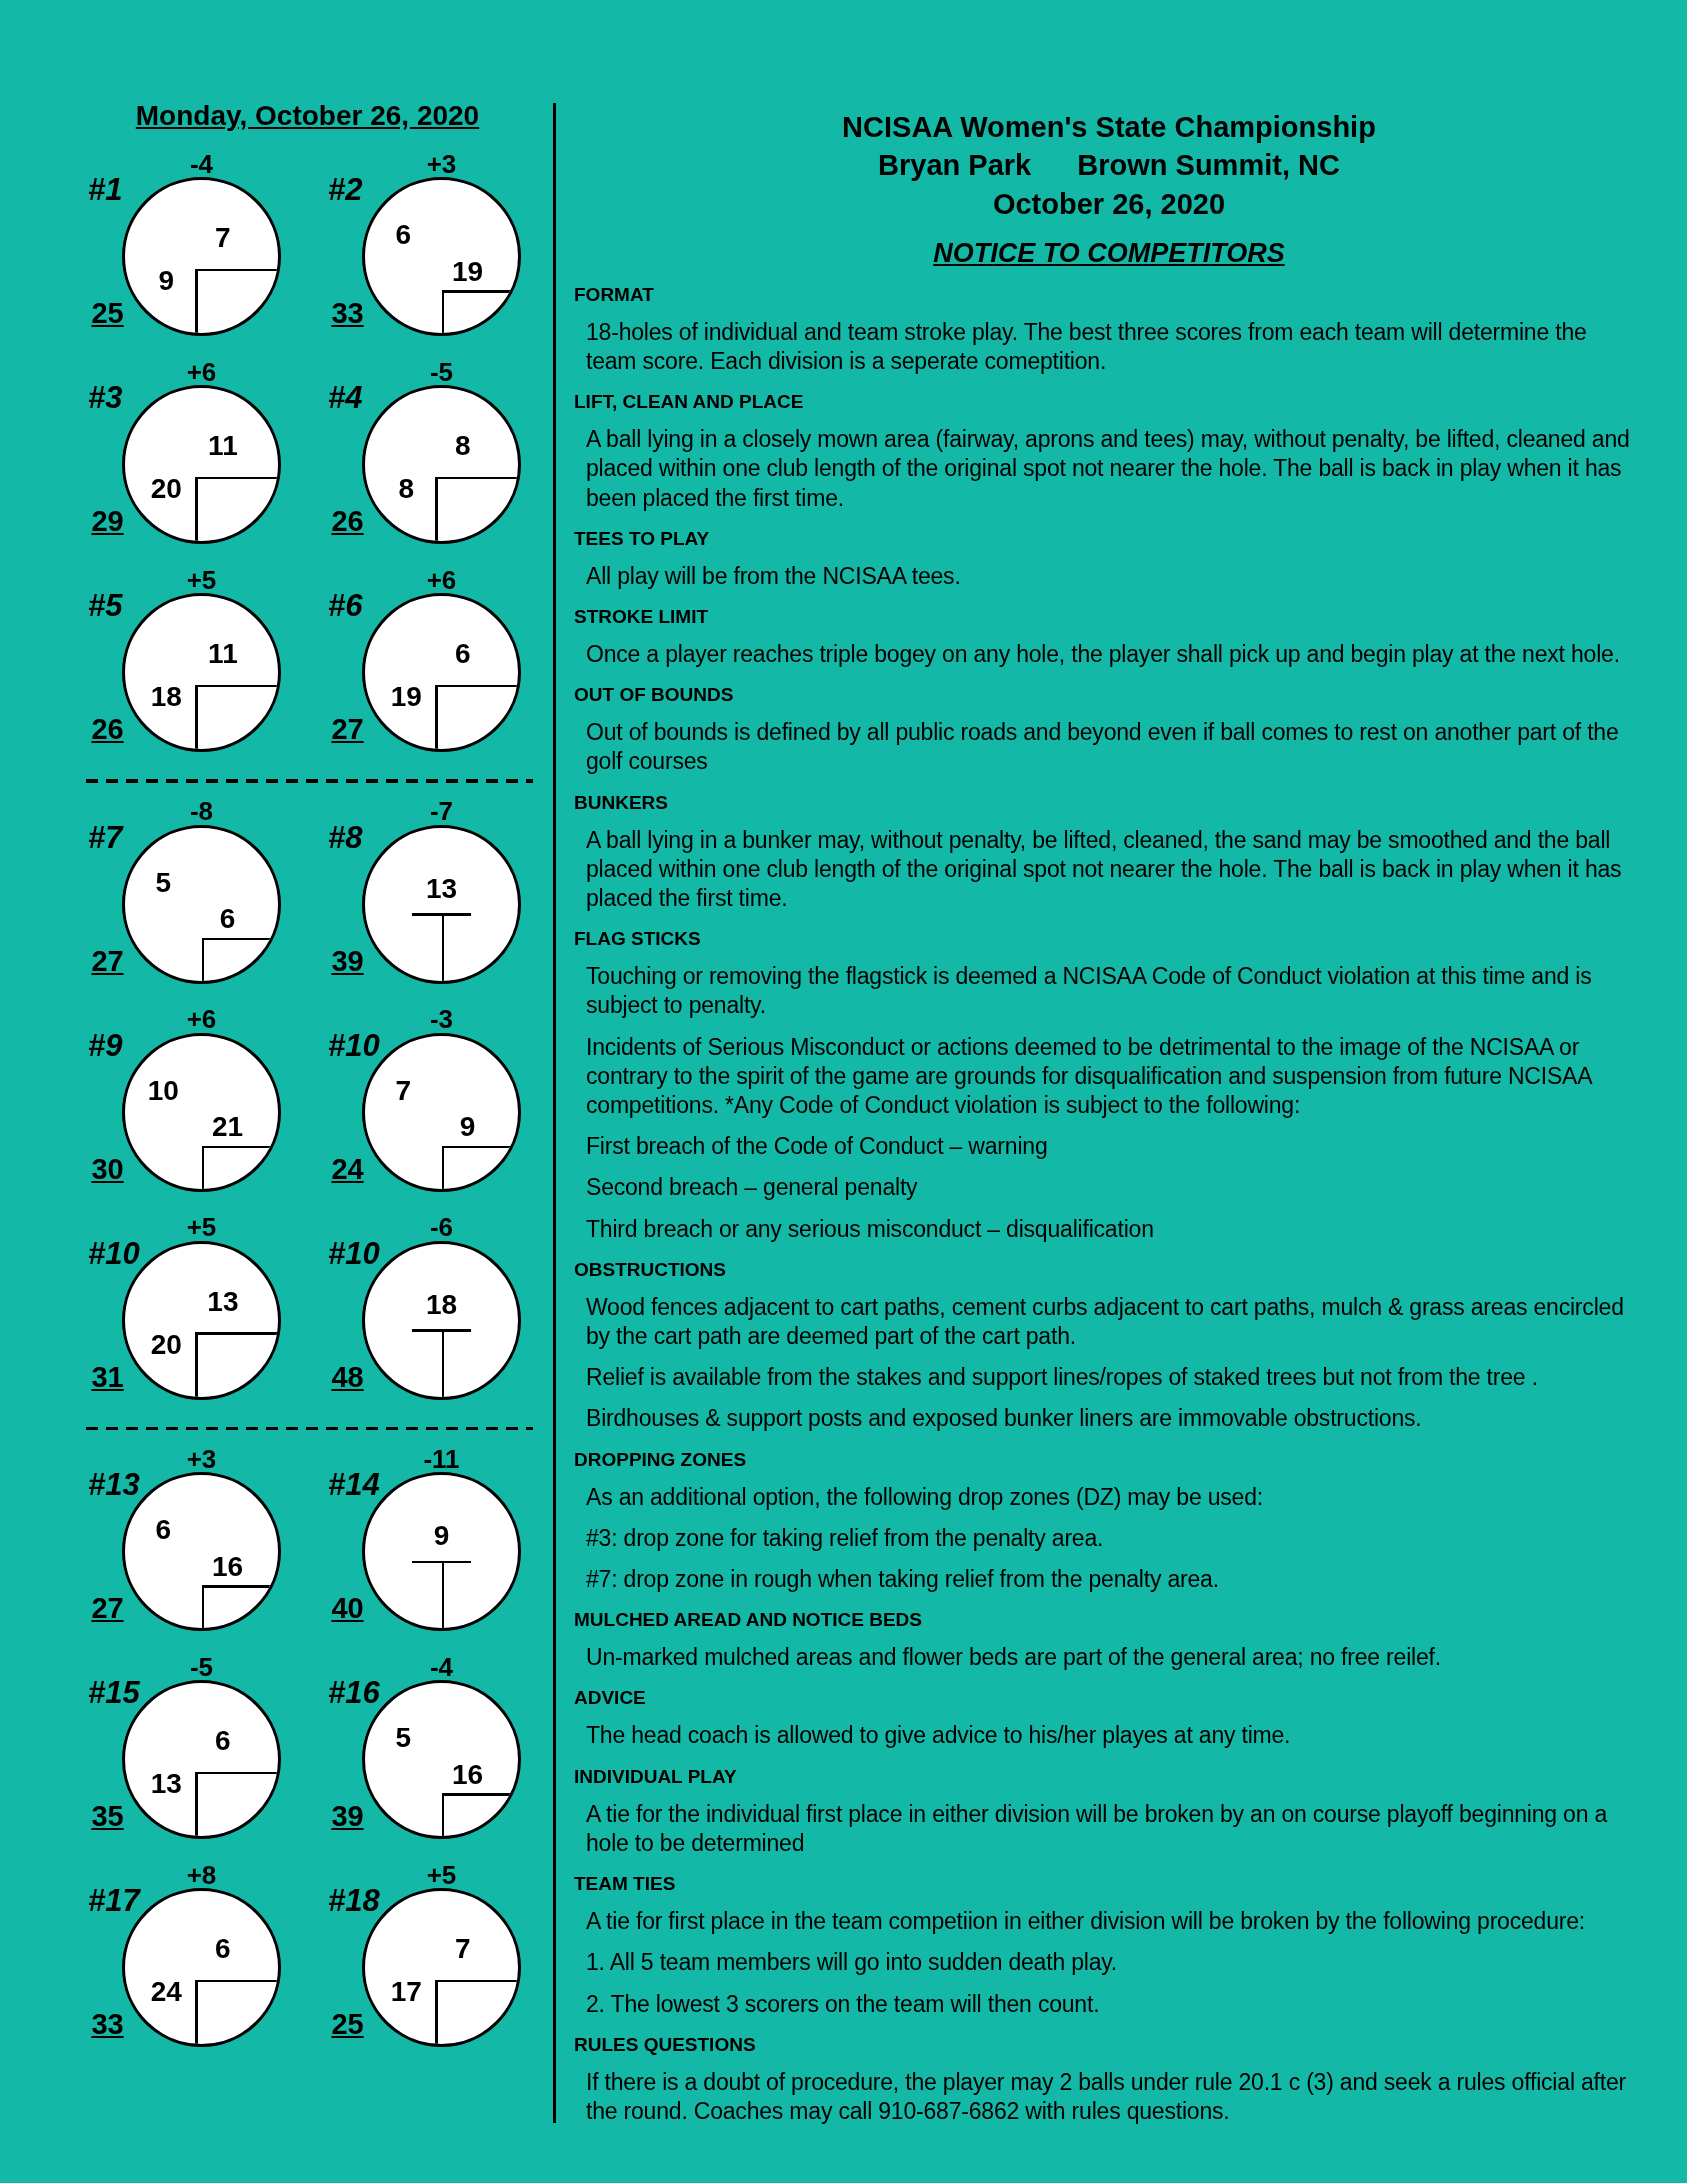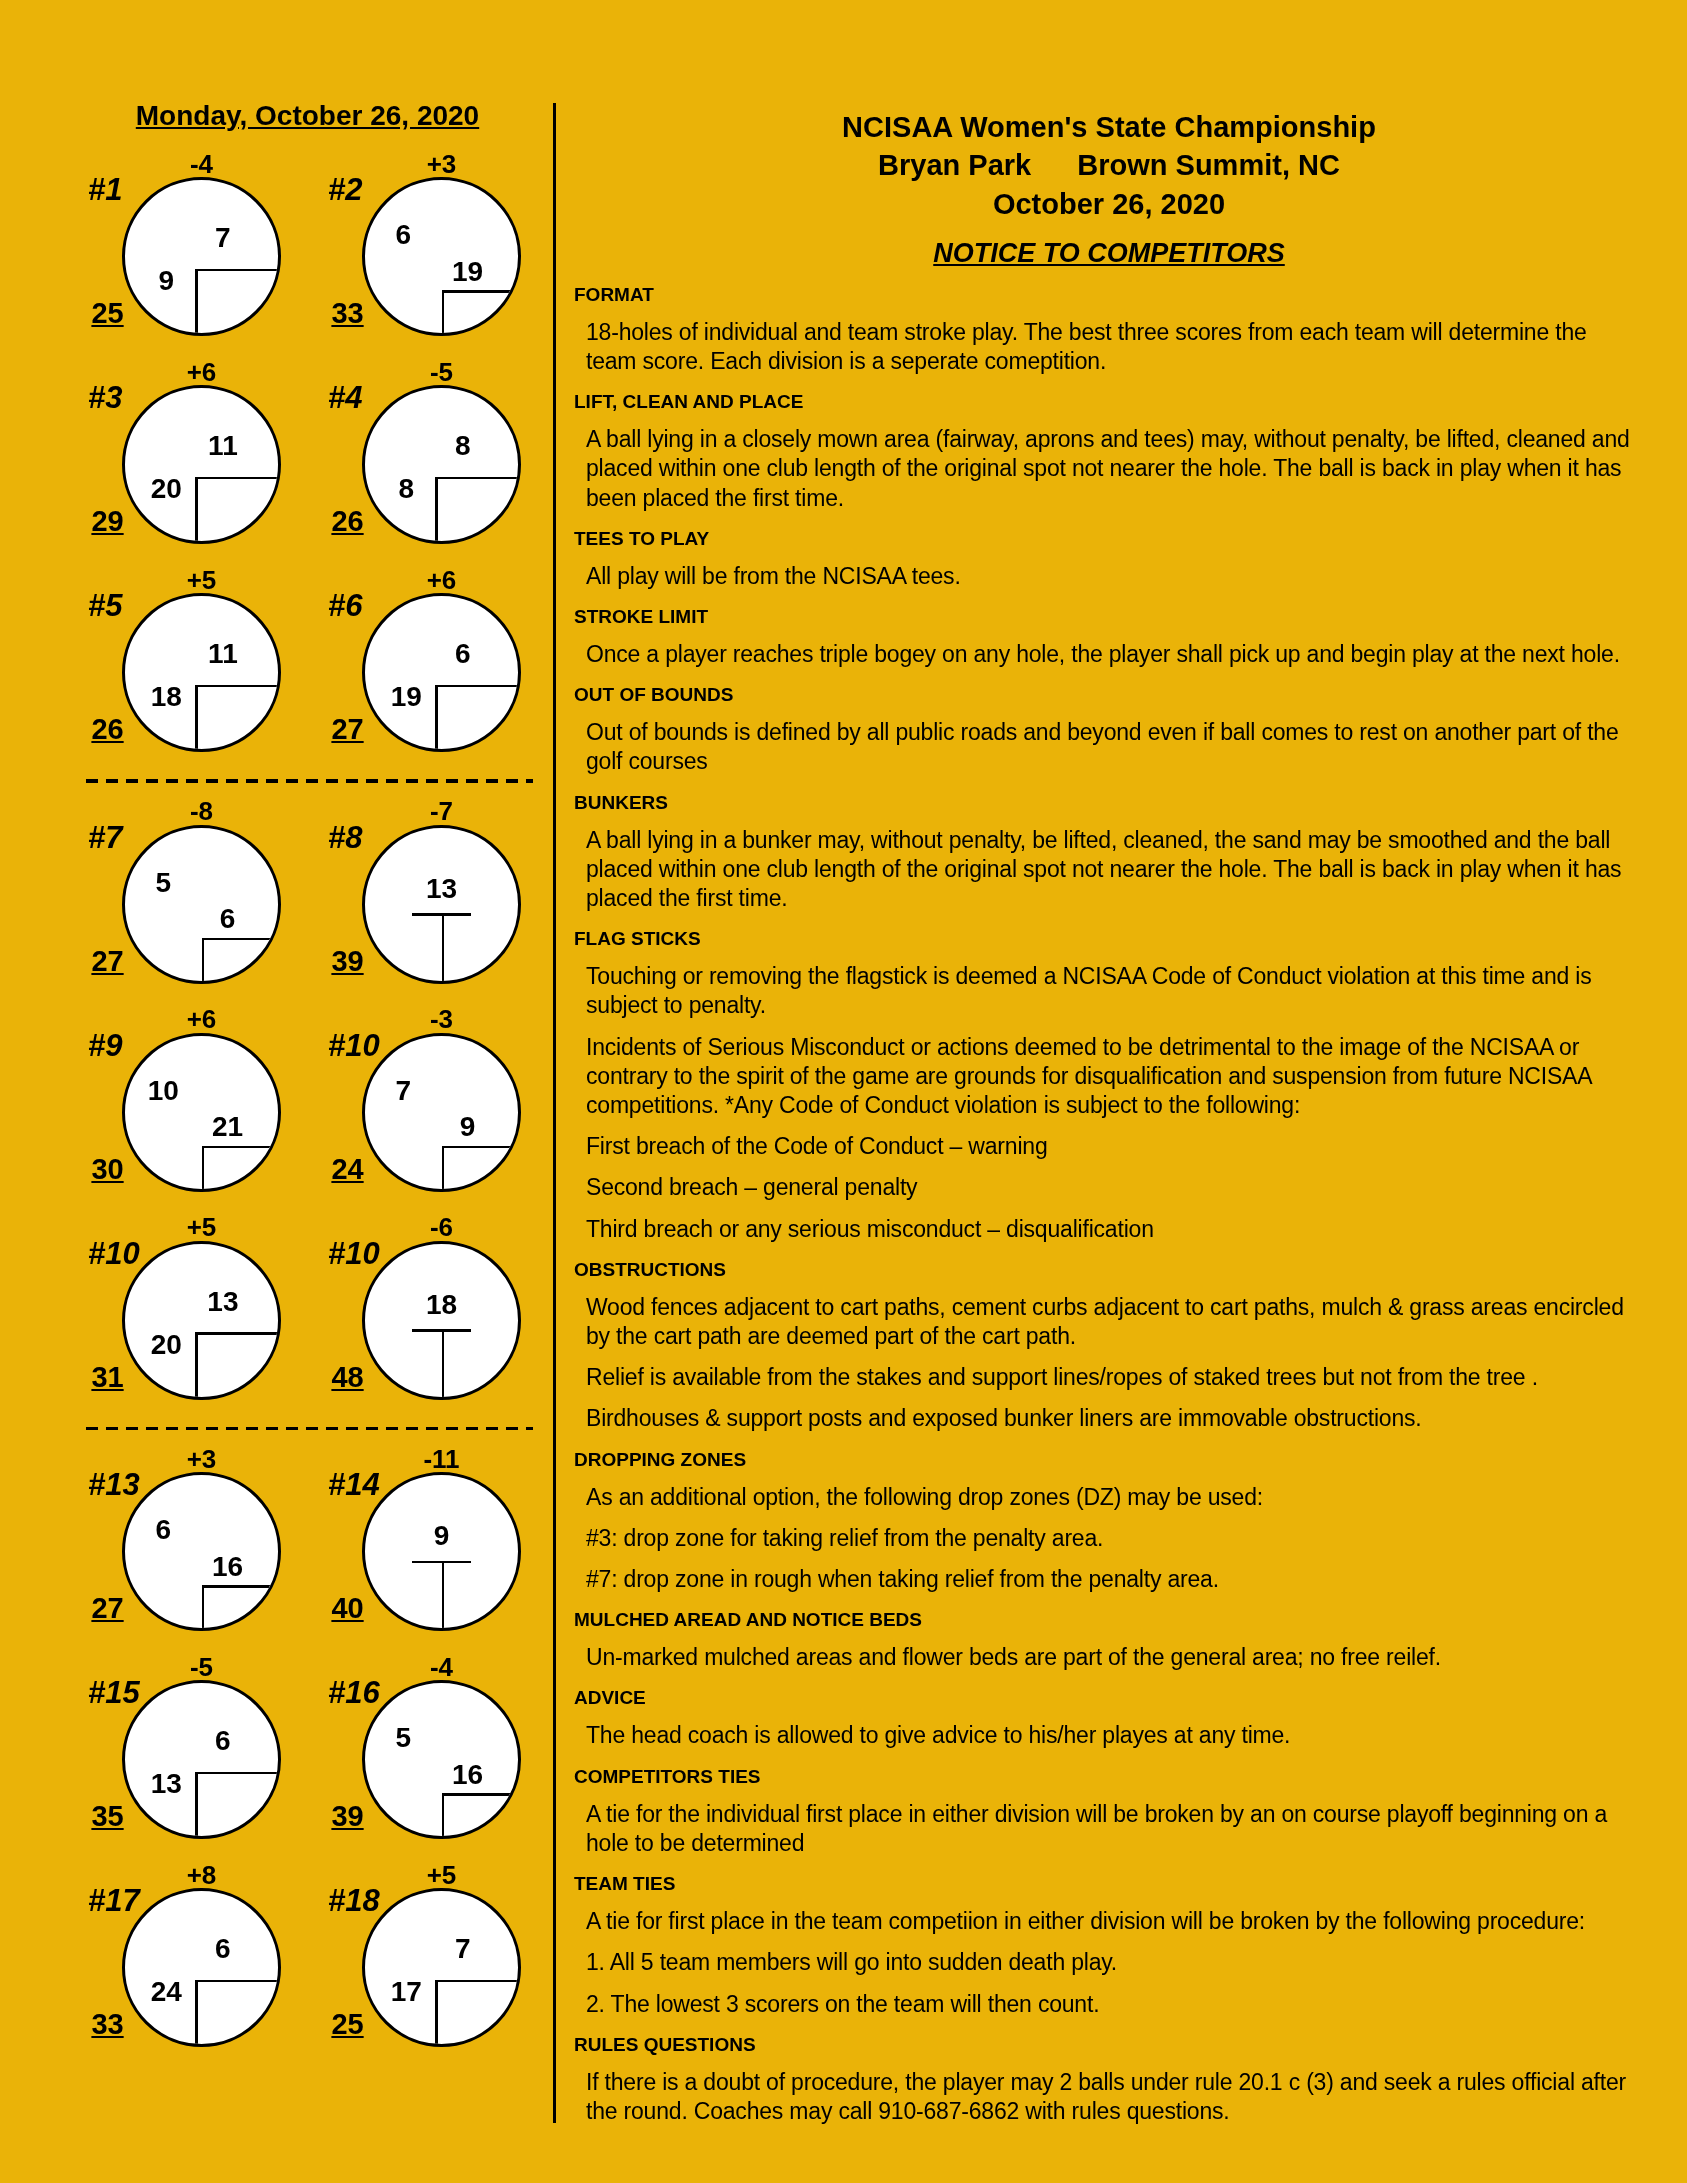--- a/index.html
+++ b/index.html
@@ -1,17 +1,17 @@
 <!DOCTYPE html>
 <html style="font-size:13.5px"><head>
 <meta charset="utf-8">
 <style>
   html,body{margin:0;padding:0;background:#fff;}
   body{font-family:"Liberation Sans",sans-serif;color:#000;}
-  .page{position:relative;width:1687px;height:2183px;background:#eab308;overflow:hidden;}
+  .page{position:relative;width:1687px;height:2183px;background:#14b8a6;overflow:hidden;}
 
   
   .left-col{position:absolute;left:88px;top:100px;width:489px;}
   .date-header{font-size:28px;font-weight:bold;text-decoration:underline;text-align:center;width:439px;margin:0 0 15px 0;}
   .holes-grid{display:grid;grid-template-columns:240px 240px;}
   .hole{position:relative;width:240px;height:208px;}
   .hole-label{position:absolute;left:0;top:25px;font-size:31px;font-weight:bold;font-style:italic;z-index:2;}
   .side-num{position:absolute;left:3.4px;bottom:25px;font-size:29px;font-weight:bold;text-decoration:underline;z-index:2;}
   .pin-depth{position:absolute;left:34px;top:1.7px;width:159px;text-align:center;font-size:26px;font-weight:bold;}
   .pin-circle{position:absolute;left:34px;top:30px;width:159px;height:159px;border:3.4px solid #000;border-radius:50%;box-sizing:border-box;overflow:hidden;background:#fff;}
@@ -403,21 +403,21 @@
   </section>
 
   <section class="notice-section">
     <h3 class="sec-heading">ADVICE</h3>
     <div class="sec-body">
   <p class="body-line">The head coach is allowed to give advice to his/her playes at any time.</p>
 </div>
   </section>
 
   <section class="notice-section">
-    <h3 class="sec-heading">COMPETITORS TIES</h3>
+    <h3 class="sec-heading">INDIVIDUAL PLAY</h3>
     <div class="sec-body">
   <p class="body-line">A tie for the individual first place in either division will be broken by an on course playoff beginning on a hole to be determined</p>
 </div>
   </section>
 
   <section class="notice-section">
     <h3 class="sec-heading">TEAM TIES</h3>
     <div class="sec-body">
   <p class="body-line">A tie for first place in the team competiion in either division will be broken by the following procedure:</p>
 

